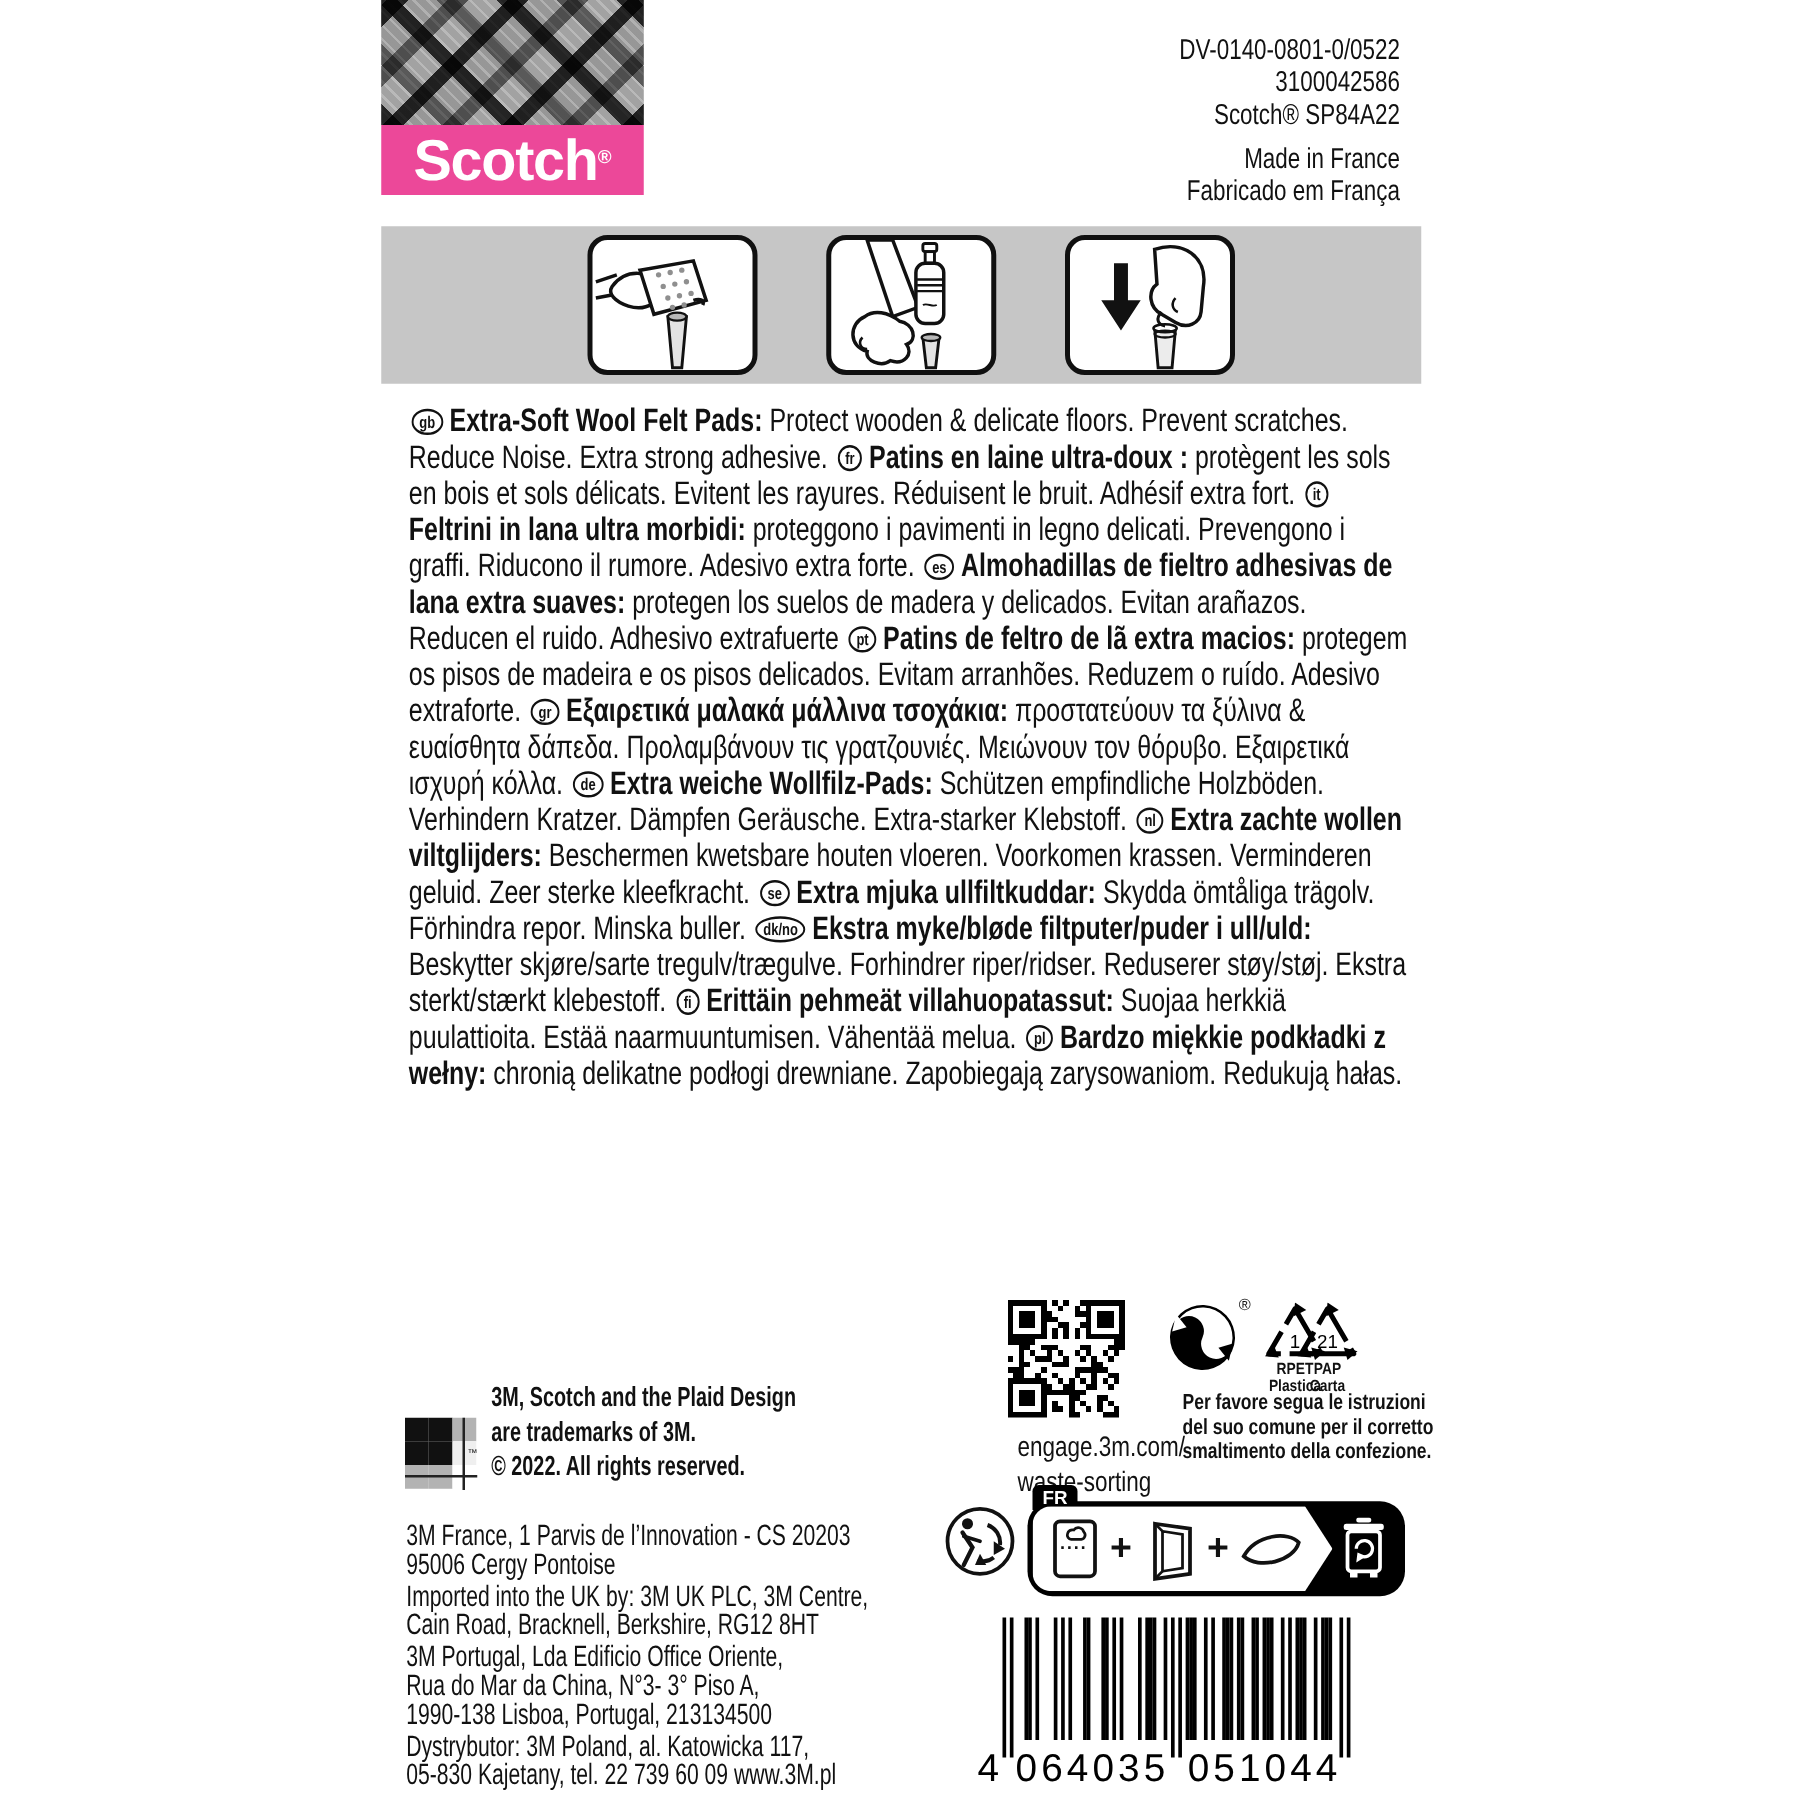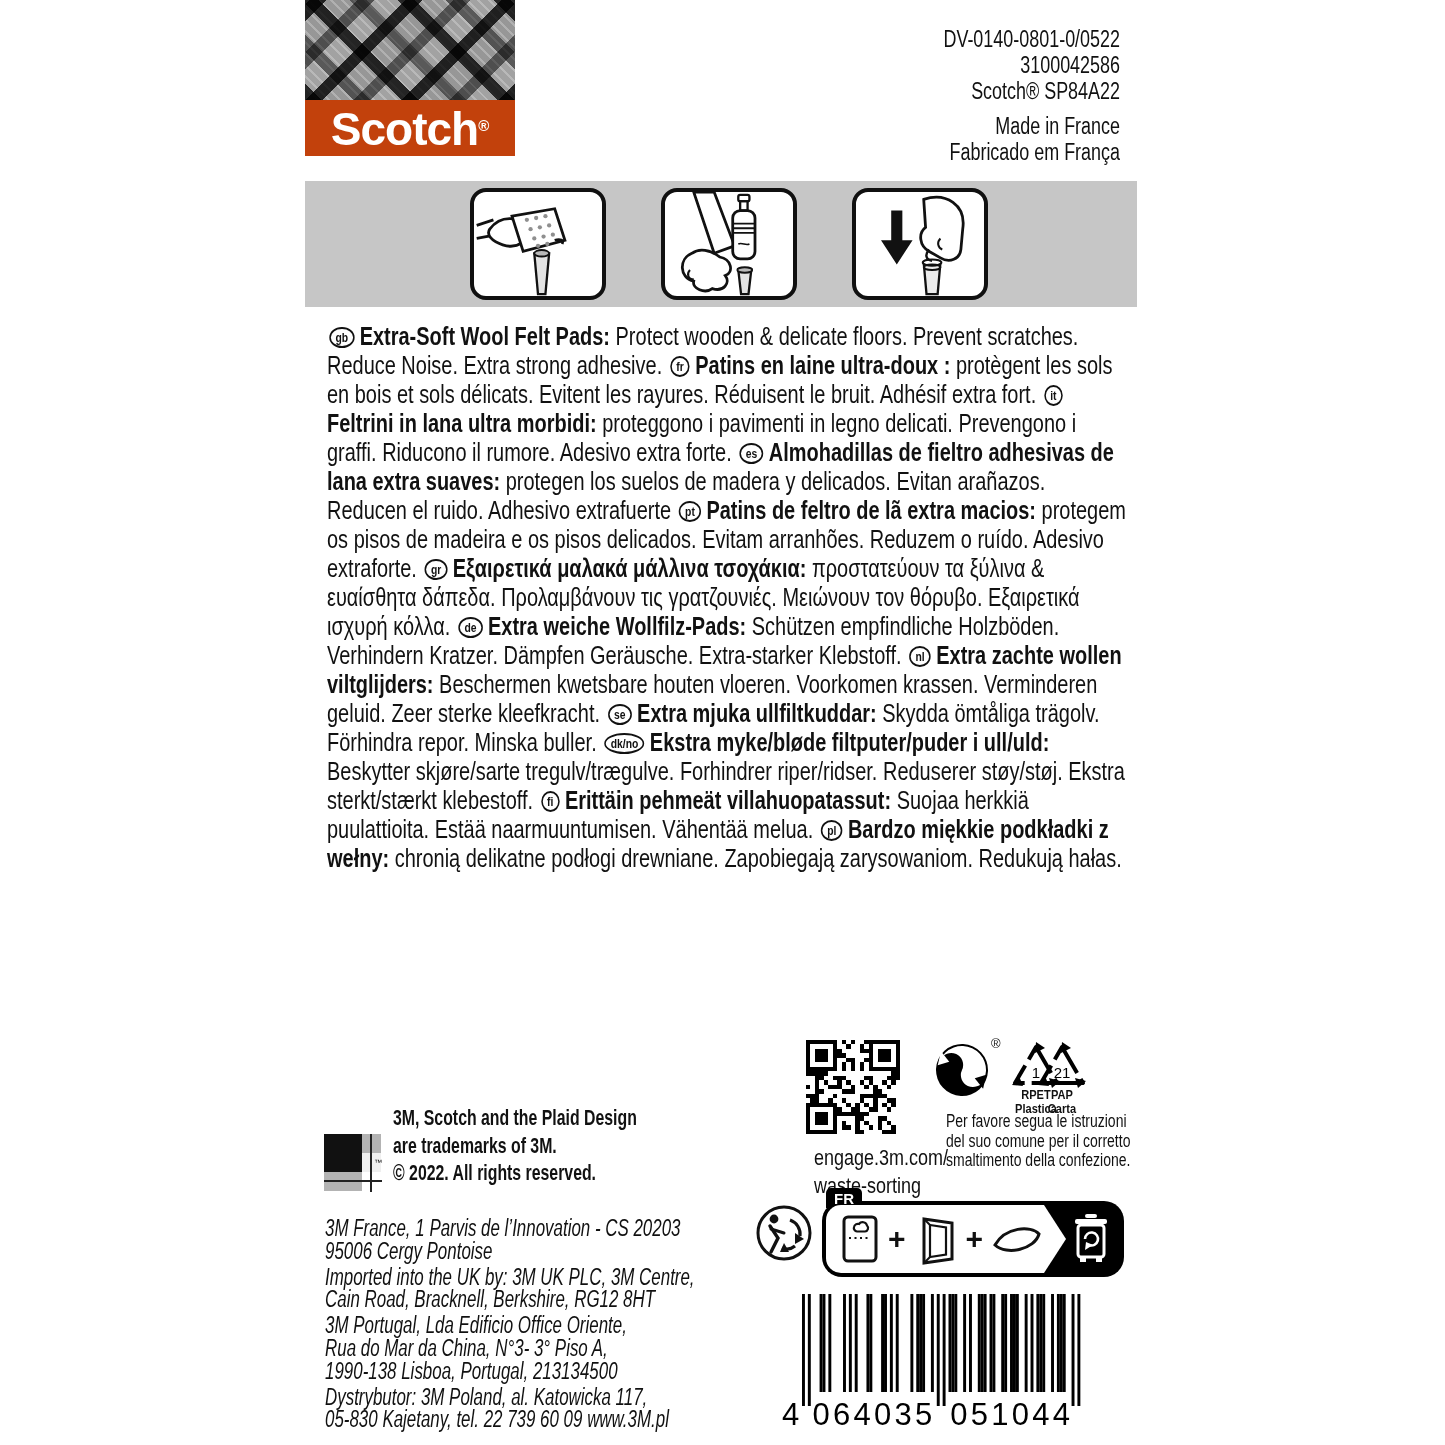--- a/index.html
+++ b/index.html
@@ -7,21 +7,21 @@
           color:#111;font-family:"Liberation Sans",sans-serif;}
   .abs{position:absolute;}
   .ln{white-space:nowrap;}
 
   
   .logo{left:305px;top:0;width:210px;height:156px;}
   .plaid{height:100px;background-color:#8e8e8e;background-image:
     repeating-linear-gradient(45deg, rgba(0,0,0,.78) 0 12px, rgba(0,0,0,0) 12px 34px, rgba(0,0,0,.45) 34px 46px, rgba(0,0,0,0) 46px 68px),
     repeating-linear-gradient(-45deg, rgba(0,0,0,.78) 0 12px, rgba(255,255,255,.18) 12px 34px, rgba(0,0,0,.45) 34px 46px, rgba(255,255,255,.08) 46px 68px),
     repeating-linear-gradient(45deg, rgba(255,255,255,.25) 0 2px, rgba(255,255,255,0) 2px 8px);}
-  .wordband{height:56px;background:#c2410c;color:#fff;text-align:center;font-weight:bold;
+  .wordband{height:56px;background:#ec4899;color:#fff;text-align:center;font-weight:bold;
             font-size:46px;line-height:52px;letter-spacing:-1px;}
   .wordband sup{font-size:15px;letter-spacing:0;vertical-align:14px;}
 
   
   .codes{left:720px;top:13px;width:400px;height:140px;margin-top:13px;}
   .codes .inner{position:absolute;right:0;top:0;width:513px;transform:scaleX(.78);
                 transform-origin:100% 0;text-align:right;font-size:23px;line-height:26px;}
   .codes .origin{margin-top:9px;}
 
   
@@ -40,31 +40,31 @@
   
   .qr{left:806px;top:1040px;width:94px;height:94px;}
   .qr svg{width:94px;height:94px;display:block;}
   .qrcap{left:798px;top:1144px;margin-left:16px;}
   .qrcap .inner{width:180px;transform:scaleX(.8);transform-origin:0 0;font-size:22.5px;line-height:27.5px;}
   .gdot{left:934px;top:1042px;width:76px;height:58px;}
   .gdot .reg{position:absolute;left:57px;top:-6px;font-size:13px;}
   .mat{top:1042px;width:60px;text-align:center;}
   .mat svg{width:50px;height:46px;display:block;margin:0 auto;}
   .matlab{font-size:13px;font-weight:bold;line-height:14px;transform:scaleX(.85);}
-  .note{left:946px;top:1112px;}
+  .note{left:946px;top:1112px;font-weight:bold;}
   .note .inner{width:238px;transform:scaleX(.8);transform-origin:0 0;font-size:17.5px;line-height:19.5px;}
 
   
   .swatch{left:324px;top:1134px;width:58px;height:58px;}
   .tmtext{left:393px;top:1080px;margin-top:24px;}
   .tmtext .inner{width:360px;transform:scaleX(.72);transform-origin:0 0;
                  font-size:22px;font-weight:bold;line-height:27.5px;}
 
   
-  .addr{left:325px;top:1217px;font-style:italic;}
+  .addr{left:325px;top:1217px;}
   .addr .inner{width:560px;transform:scaleX(.72);transform-origin:0 0;font-size:23.5px;line-height:22.8px;}
   .addr .grp{margin-bottom:3px;}
 
   
   .triman{left:754px;top:1202px;}
   .strip{left:822px;top:1201px;width:302px;height:76px;background:#000;border-radius:20px;}
   .strip .white{position:absolute;left:4px;top:4px;bottom:4px;width:240px;background:#fff;
     border-radius:15px 0 0 15px;clip-path:polygon(0 0,218px 0,240px 50%,218px 100%,0 100%);
     display:flex;align-items:center;padding-left:14px;gap:8px;box-sizing:border-box;}
   .tab{position:absolute;left:4px;top:-13px;background:#000;color:#fff;font-weight:bold;

